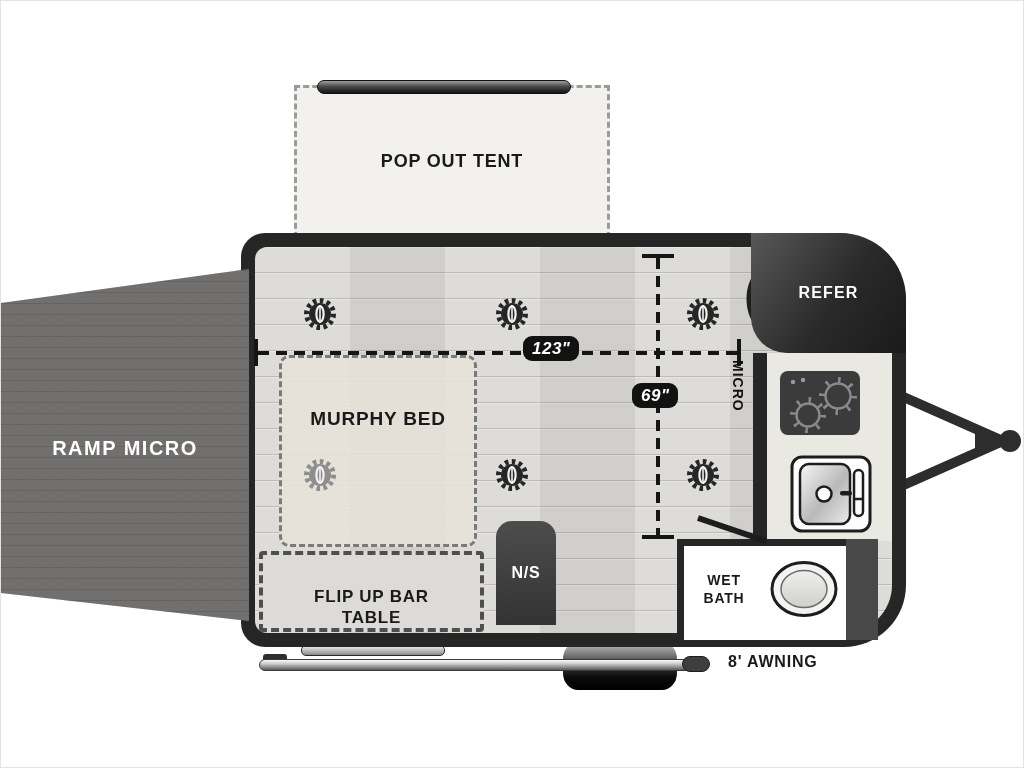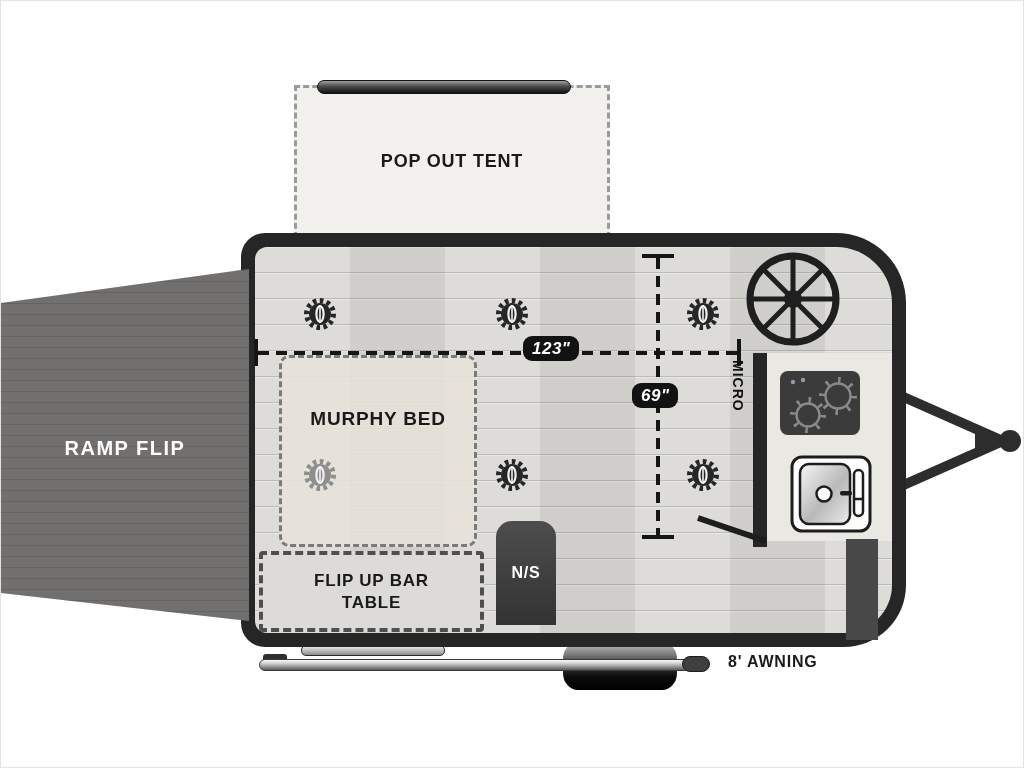--- a/index.html
+++ b/index.html
@@ -75,21 +75,21 @@
   
   .murphy{
     left:38px;top:122px;width:198px;height:192px;box-sizing:border-box;
     background:rgba(231,227,216,.88);border:3px dashed #7a7a7a;border-radius:10px;
     text-align:center;padding-top:50px;
   }
   .murphy .lbl{font-size:19px;}
   .flip{
     left:18px;top:318px;width:225px;height:81px;box-sizing:border-box;
     background:#dcdbd8;border:4px dashed #4f4f4f;border-radius:4px;
-    display:flex;align-items:center;justify-content:center;text-align:center;
+    display:flex;align-items:flex-end;justify-content:center;text-align:center;
   }
   .flip .lbl{font-size:17px;width:130px;line-height:1.25;}
   .ns{
     left:255px;top:288px;width:60px;height:104px;border-radius:16px 16px 0 0;
     background:linear-gradient(180deg,#4d4d4d,#333);display:flex;align-items:center;justify-content:center;
   }
   .ns .lbl{color:#fff;font-size:16px;}
 
   .gear{width:36px;height:36px;color:#262626;}
   .gear.gray{color:#8e8e8e;}
@@ -265,25 +265,35 @@
       <circle cx="52" cy="50" r="43" fill="none" stroke="#1f1f1f" stroke-width="7"></circle>
       <g stroke="#1f1f1f" stroke-width="5">
         <line x1="52" y1="7" x2="52" y2="93"></line>
         <line x1="9" y1="50" x2="95" y2="50"></line>
         <line x1="22" y1="20" x2="82" y2="80"></line>
         <line x1="82" y1="20" x2="22" y2="80"></line>
       </g>
       <circle cx="52" cy="50" r="9" fill="#1f1f1f"></circle>
     </svg>
 
-
+    <div class="abs refer">
+      <span class="lbl">REFER</span>
+    </div>
+
+    <div class="abs wet-bath">
+      <span class="lbl">WET BATH</span>
+      <svg class="toilet" width="72" height="60" viewBox="0 0 72 60">
+        <ellipse cx="36" cy="30" rx="32" ry="26.5" fill="#f3f3f1" stroke="#1d1d1d" stroke-width="3"></ellipse>
+        <ellipse cx="36" cy="30" rx="23" ry="18.5" fill="url(#tgrad)" stroke="#6a6a6a" stroke-width="1.5"></ellipse>
+      </svg>
+    </div>
     <div class="abs gray-strip"></div>
 
     <svg class="abs door-line" width="100" height="40" viewBox="0 0 100 40">
       <line x1="12" y1="8" x2="80" y2="31" stroke="#1d1d1d" stroke-width="6"></line>
     </svg>
   </div>
 
   <div class="abs ramp">
-    <span class="lbl">RAMP FLIP</span>
+    <span class="lbl">RAMP MICRO</span>
   </div>
 
 </div>
 
 </body></html>

